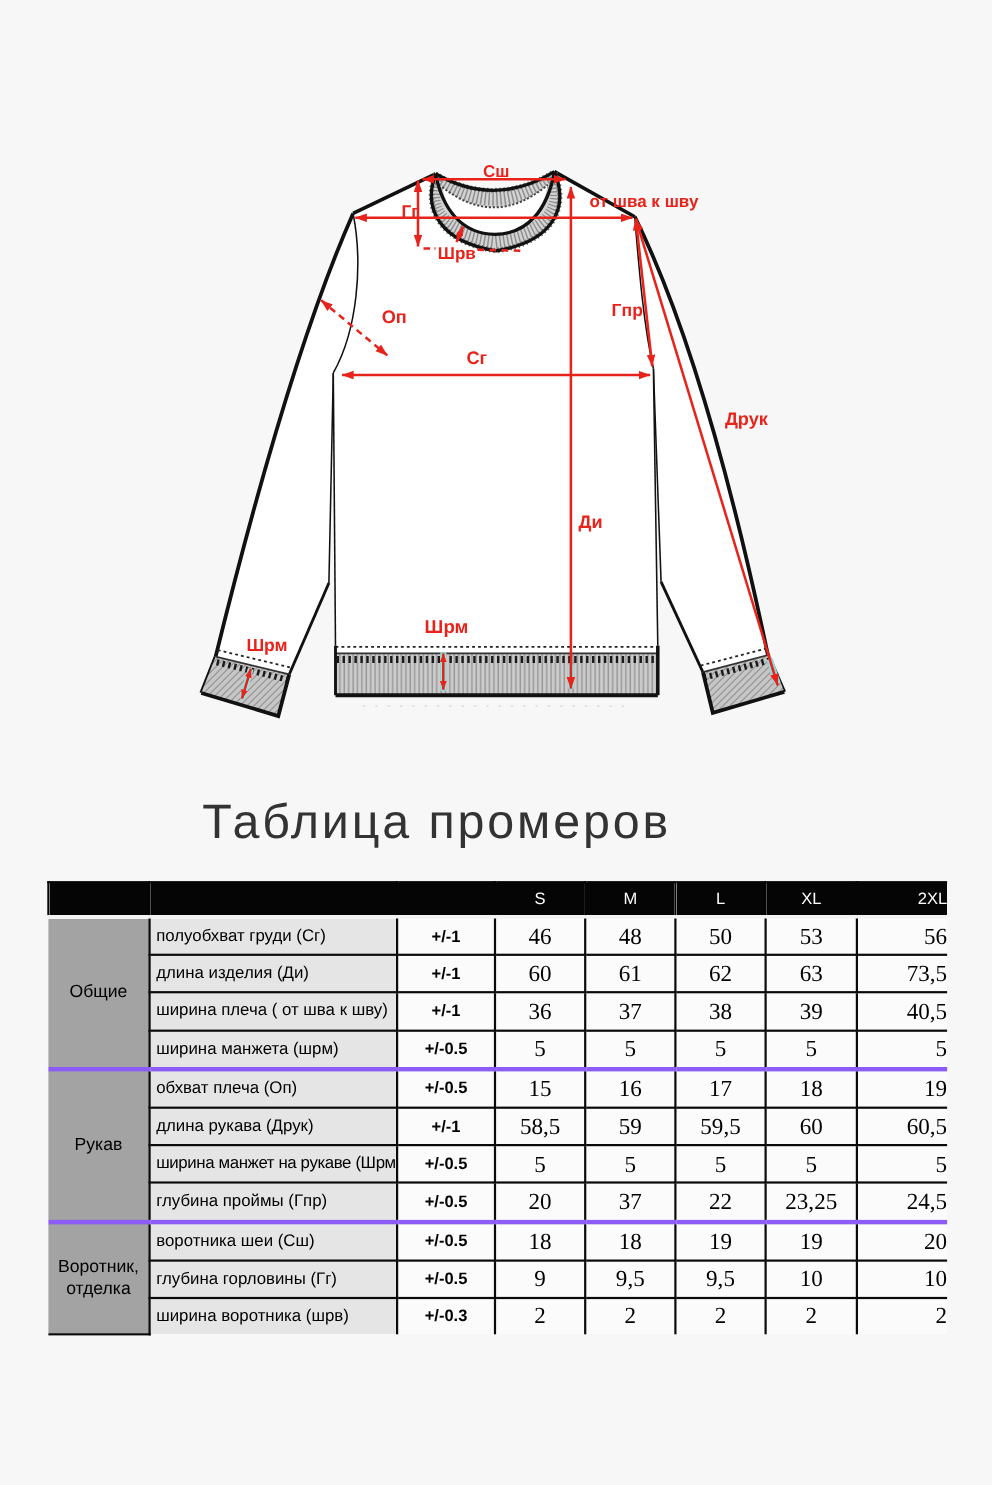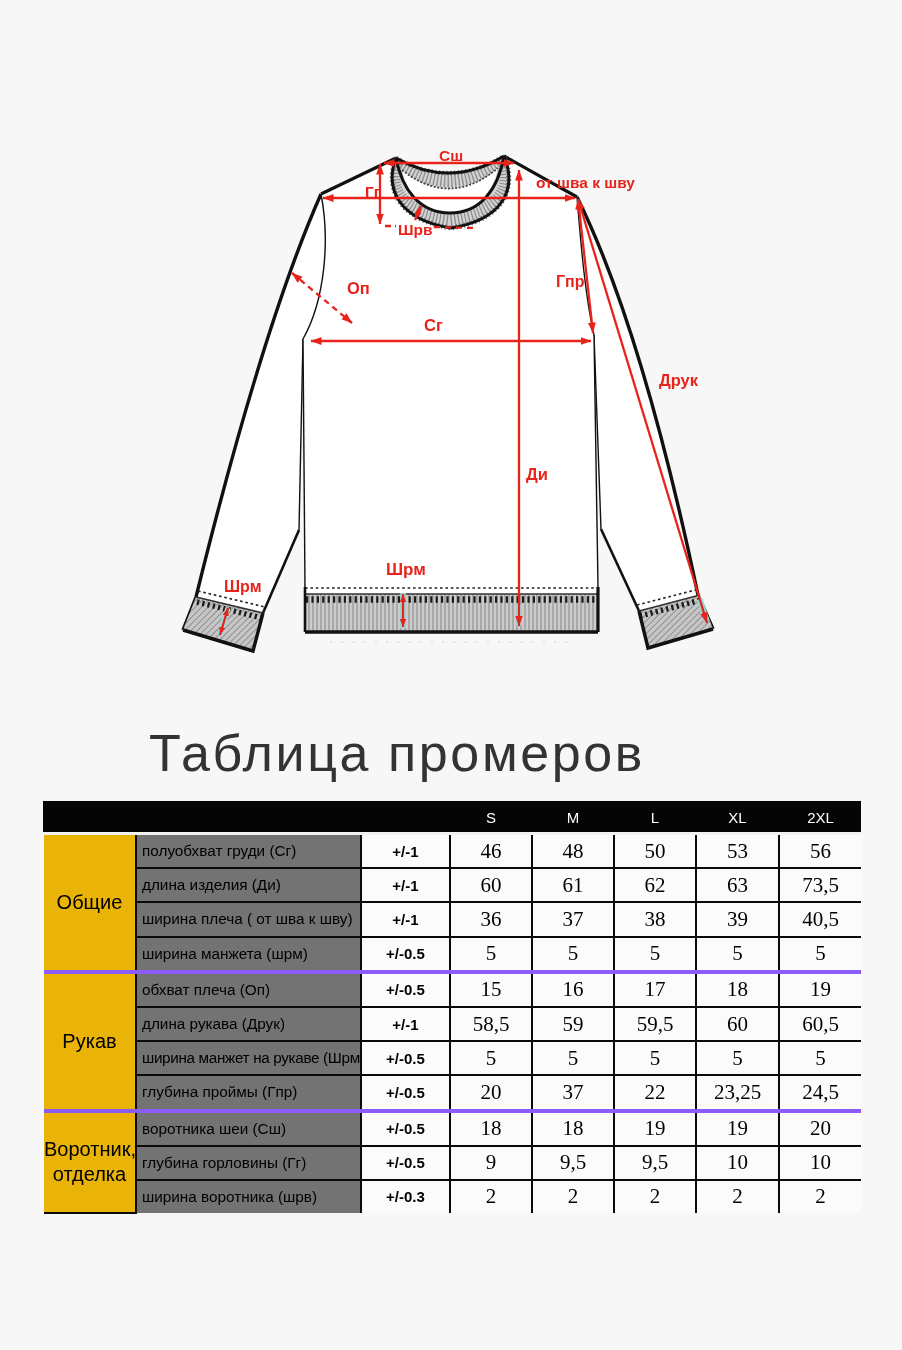--- a/index.html
+++ b/index.html
@@ -1,29 +1,29 @@
 <!DOCTYPE html>
 <html><head>
 <meta charset="utf-8">
 <style>
   html,body{margin:0;padding:0;}
   body{width:902px;height:1350px;background:#f7f7f7;font-family:"Liberation Sans",sans-serif;position:relative;overflow:hidden;}
   #draw{position:absolute;left:0;top:0;}
-  #title{position:absolute;left:0;top:723px;width:794px;text-align:center;font-size:52px;letter-spacing:2.6px;color:#333;}
+  #title{position:absolute;left:0;top:723px;width:794px;text-align:center;font-size:44px;letter-spacing:2.6px;color:#333;}
   table{position:absolute;left:43px;top:801px;border-collapse:collapse;table-layout:fixed;width:817px;}
   td,th{border:2px solid #0a0a0a;padding:0;overflow:hidden;white-space:nowrap;}
   thead th{background:#050505;color:#fff;font-weight:normal;font-size:15px;height:29px;border-color:#050505;border-bottom:3px solid #f2f2f2;}
   td{height:32.2px;}
-  .grp{background:#eab308;text-align:center;font-size:20px;line-height:1.25;border-left:none;}
-  .lbl{background:#737373;text-align:left;font-size:15.3px;padding-left:5px;}
+  .grp{background:#a3a3a3;text-align:center;font-size:16px;line-height:1.25;border-left:none;}
+  .lbl{background:#e5e5e5;text-align:left;font-size:15.3px;padding-left:5px;}
   .tol{background:#fbfbfb;text-align:center;font-size:15px;font-weight:bold;}
   .val{background:#fbfbfb;text-align:center;font-size:21px;font-family:"Liberation Serif",serif;}
   tr.last td{border-bottom:none;}
   tr.gsep td{border-top:4px solid #8b5cf6;}
-  td.rr,th.rr{border-right:none;}
+  td.rr,th.rr{border-right:none;text-align:right;}
 </style>
 </head>
 <body>
 
 <svg id="draw" width="902" height="700" viewBox="0 0 902 700">
   <defs>
     <marker id="ah" markerUnits="userSpaceOnUse" markerWidth="14" markerHeight="10" refX="10.5" refY="3.9" orient="auto-start-reverse">
       <path d="M0,0 L11,3.9 L0,7.8 Z" fill="#e8231b"></path>
     </marker>
     <marker id="ah2" markerUnits="userSpaceOnUse" markerWidth="10" markerHeight="8" refX="8" refY="3.1" orient="auto-start-reverse">

